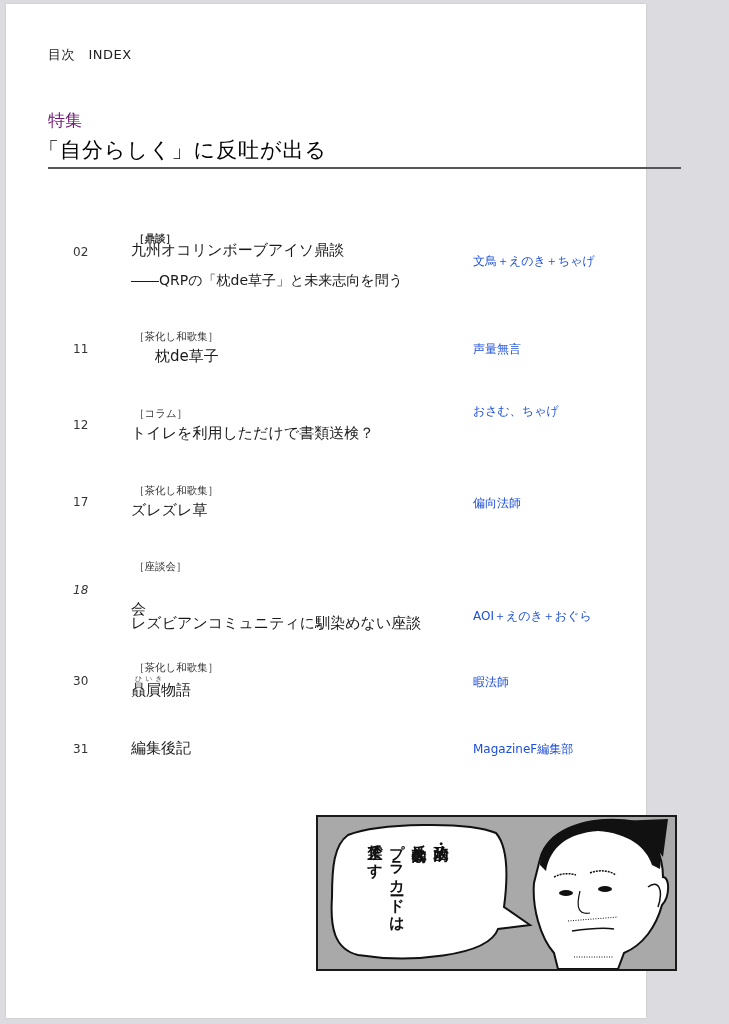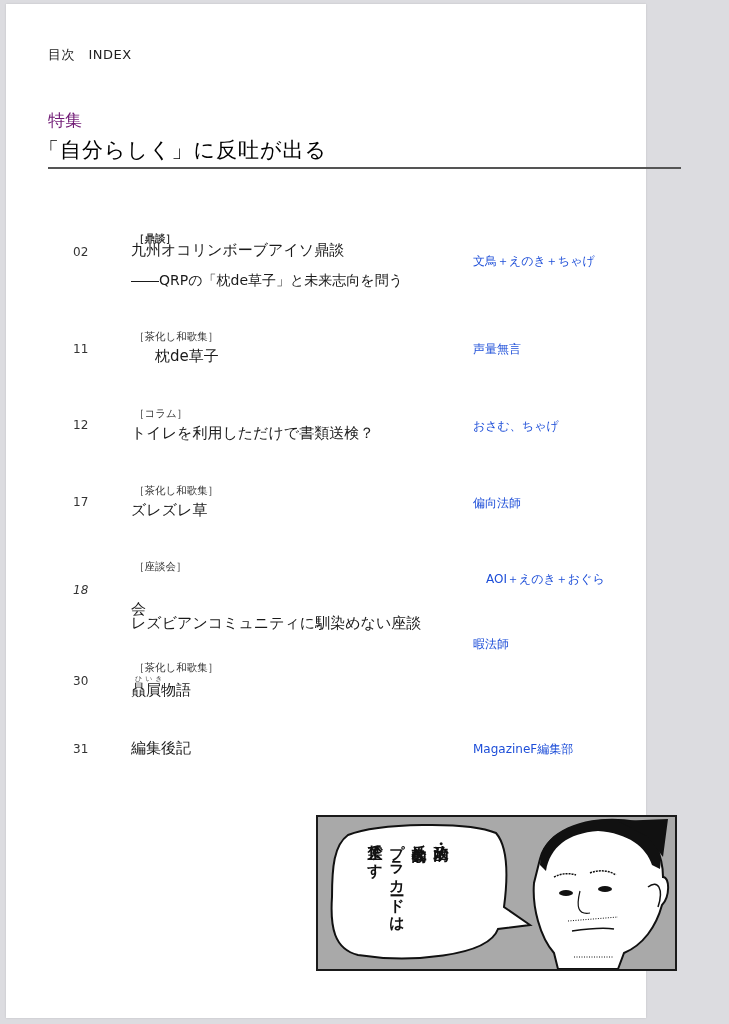--- a/index.html
+++ b/index.html
@@ -57,44 +57,44 @@
     <div class="abs row-num" style="left:67px;top:338px;">11</div>
     <div class="abs row-cat" style="left:128px;top:326px;">［茶化し和歌集］</div>
     <div class="abs row-title" style="left:125px;top:342px;margin-left:24px;">枕de草子</div>
     <div class="abs row-author" style="left:467px;top:337px;">声量無言</div>
   </div>
 
   <div>
     <div class="abs row-num" style="left:67px;top:414px;">12</div>
     <div class="abs row-cat" style="left:128px;top:403px;">［コラム］</div>
     <div class="abs row-title" style="left:125px;top:419px;">トイレを利用しただけで書類送検？</div>
-    <div class="abs row-author" style="left:467px;top:414px;">おさむ、ちゃげ</div>
+    <div class="abs row-author" style="left:467px;top:399px;">おさむ、ちゃげ</div>
   </div>
 
   <div>
     <div class="abs row-num" style="left:67px;top:491px;">17</div>
     <div class="abs row-cat" style="left:128px;top:480px;">［茶化し和歌集］</div>
     <div class="abs row-title" style="left:125px;top:496px;">ズレズレ草</div>
     <div class="abs row-author" style="left:467px;top:491px;">偏向法師</div>
   </div>
 
   <div>
     <div class="abs row-num" style="left:67px;top:579px;font-style:italic;">18</div>
     <div class="abs row-cat" style="left:128px;top:556px;">［座談会］</div>
     <div class="abs row-title" style="left:125px;top:573px;margin-top:36px;">レズビアンコミュニティに馴染めない座談</div>
     <div class="abs row-title" style="left:125px;top:595px;">会</div>
-    <div class="abs row-author" style="left:467px;top:567px;margin-left:13px;">AOI＋えのき＋おぐら</div>
+    <div class="abs row-author" style="left:467px;top:604px;">AOI＋えのき＋おぐら</div>
   </div>
 
   <div>
     <div class="abs row-num" style="left:67px;top:670px;">30</div>
     <div class="abs row-cat" style="left:128px;top:657px;">［茶化し和歌集］</div>
     <div class="abs furi" style="left:129px;top:670px;">ひいき</div>
     <div class="abs row-title" style="left:125px;top:676px;">贔屓物語</div>
-    <div class="abs row-author" style="left:467px;top:632px;">暇法師</div>
+    <div class="abs row-author" style="left:467px;top:670px;">暇法師</div>
   </div>
 
   <div>
     <div class="abs row-num" style="left:67px;top:738px;">31</div>
     <div class="abs row-title" style="left:125px;top:734px;">編集後記</div>
     <div class="abs row-author" style="left:467px;top:737px;">MagazineF編集部</div>
   </div>
 
   <div class="abs panel">
     <svg width="357" height="152" viewBox="0 0 357 152" style="position:absolute;left:0;top:0;">

